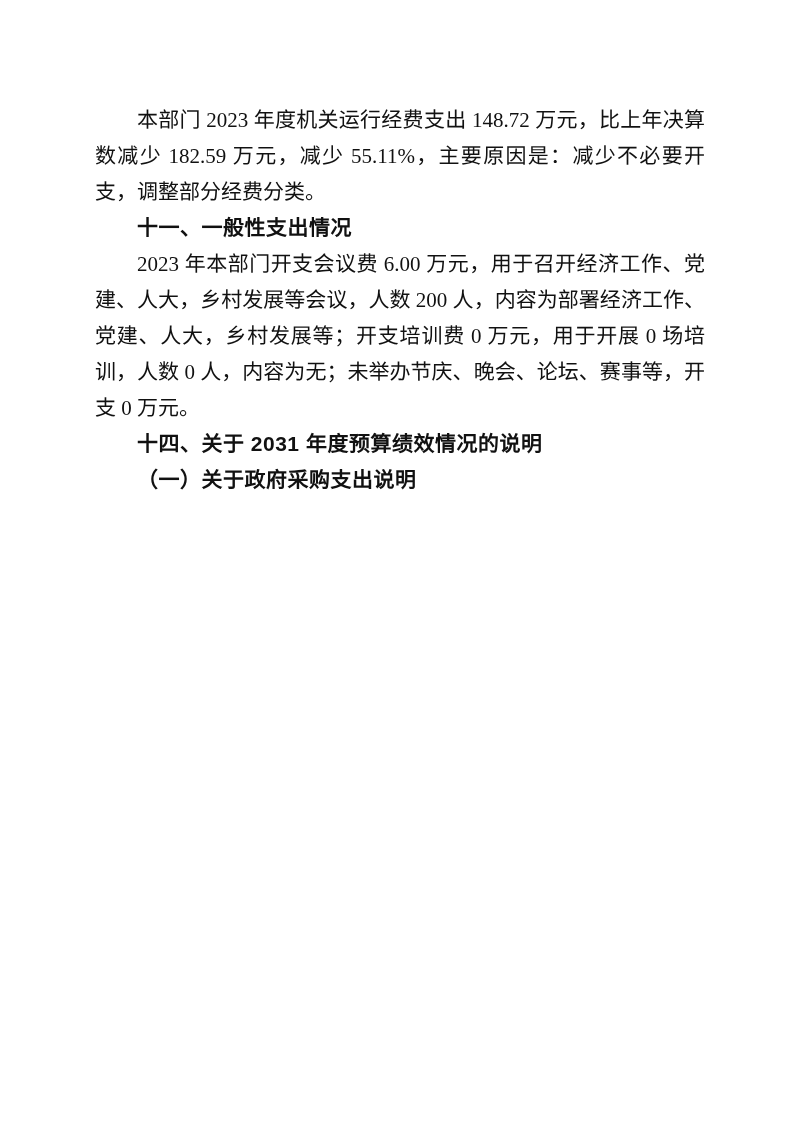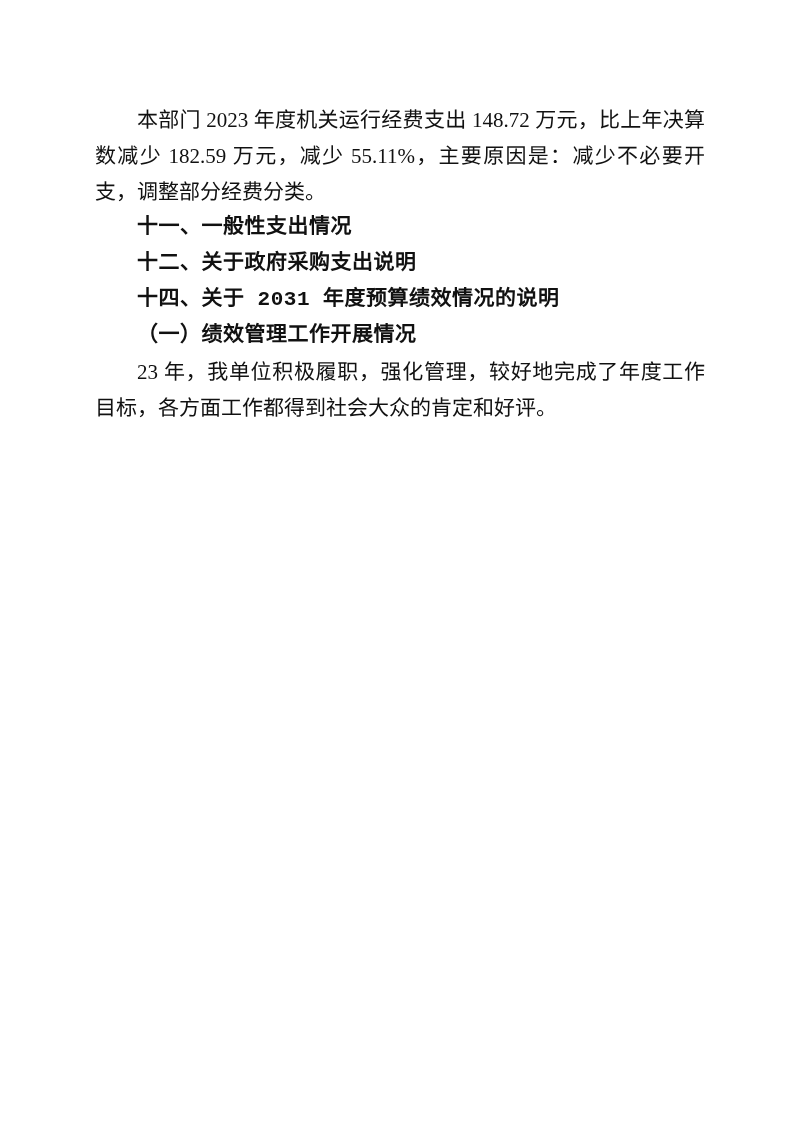--- a/index.html
+++ b/index.html
@@ -25,41 +25,40 @@
     font-family: "Liberation Serif", "DejaVu Serif", serif;
     font-size: 21px;
     line-height: 36px;
     text-align: justify;
     text-justify: inter-character;
     text-indent: 2em;
     color: #111111;
   }
   .heading {
     margin: 0;
-    font-family: Liberation Mono, monospace;
+    font-family: Liberation Sans, sans-serif;
     font-weight: 700;
     font-size: 21px;
     line-height: 36px;
     text-indent: 2em;
     color: #111111;
     letter-spacing: 0.5px;
   }
 </style>
 </head>
 <body>
 
 <div class="page">
   <p class="para">本部门 2023 年度机关运行经费支出 148.72 万元，比上年决算数减少 182.59 万元，减少 55.11%，主要原因是：减少不必要开支，调整部分经费分类。</p>
 
   <h2 class="heading">十一、一般性支出情况</h2>
 
+  <p class="para">2023 年本部门开支会议费 6.00 万元，用于召开经济工作、党建、人大，乡村发展等会议，人数 200 人，内容为部署经济工作、党建、人大，乡村发展等；开支培训费 0 万元，用于开展 0 场培训，人数 0 人，内容为无；未举办节庆、晚会、论坛、赛事等，开支 0 万元。</p>
 
-  <h2 class="heading">十二、关于政府采购支出说明</h2>
 
 
 
 
   <h2 class="heading">十四、关于 2031 年度预算绩效情况的说明</h2>
 
-  <h3 class="heading">（一）绩效管理工作开展情况</h3>
+  <h3 class="heading">（一）关于政府采购支出说明</h3>
 
-  <p class="para">23 年，我单位积极履职，强化管理，较好地完成了年度工作目标，各方面工作都得到社会大众的肯定和好评。</p>
 </div>
 
 </body></html>

